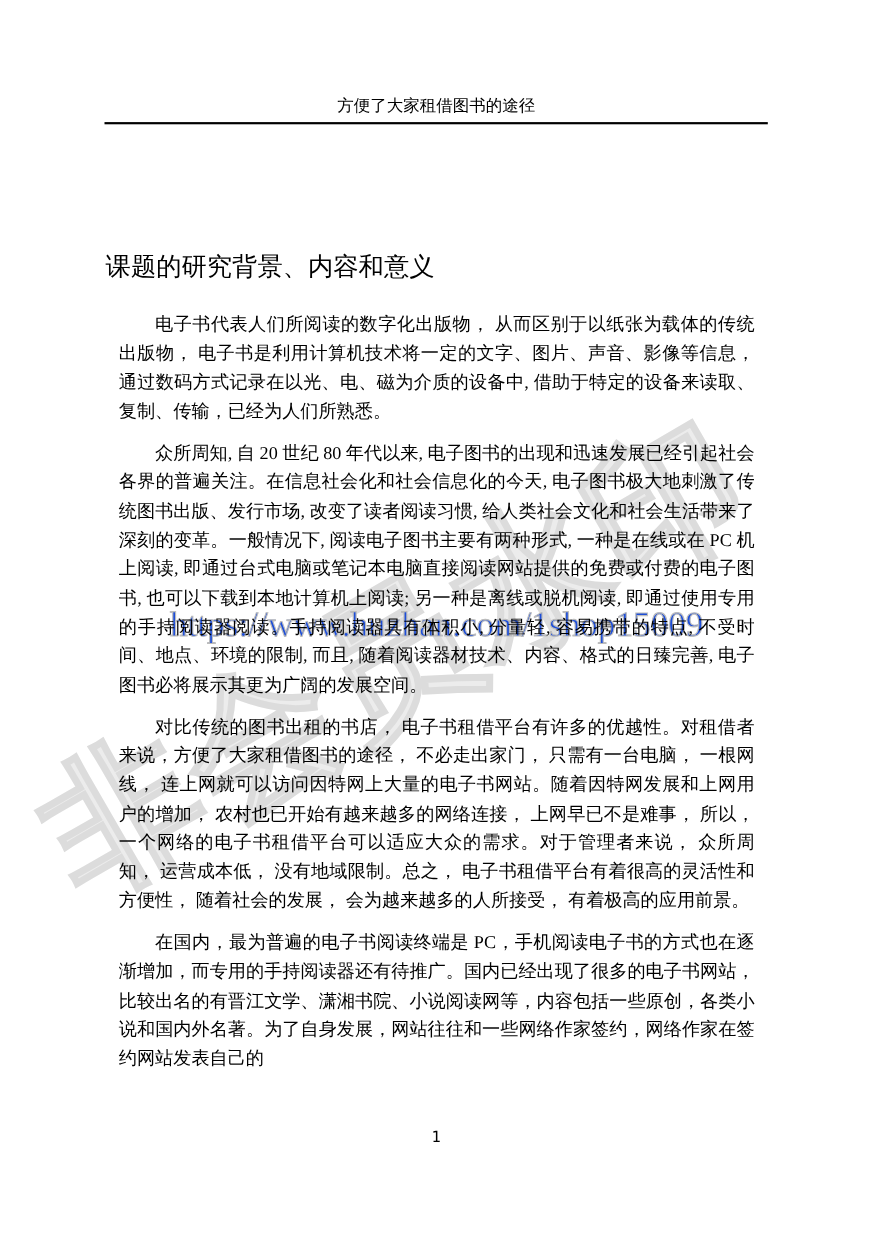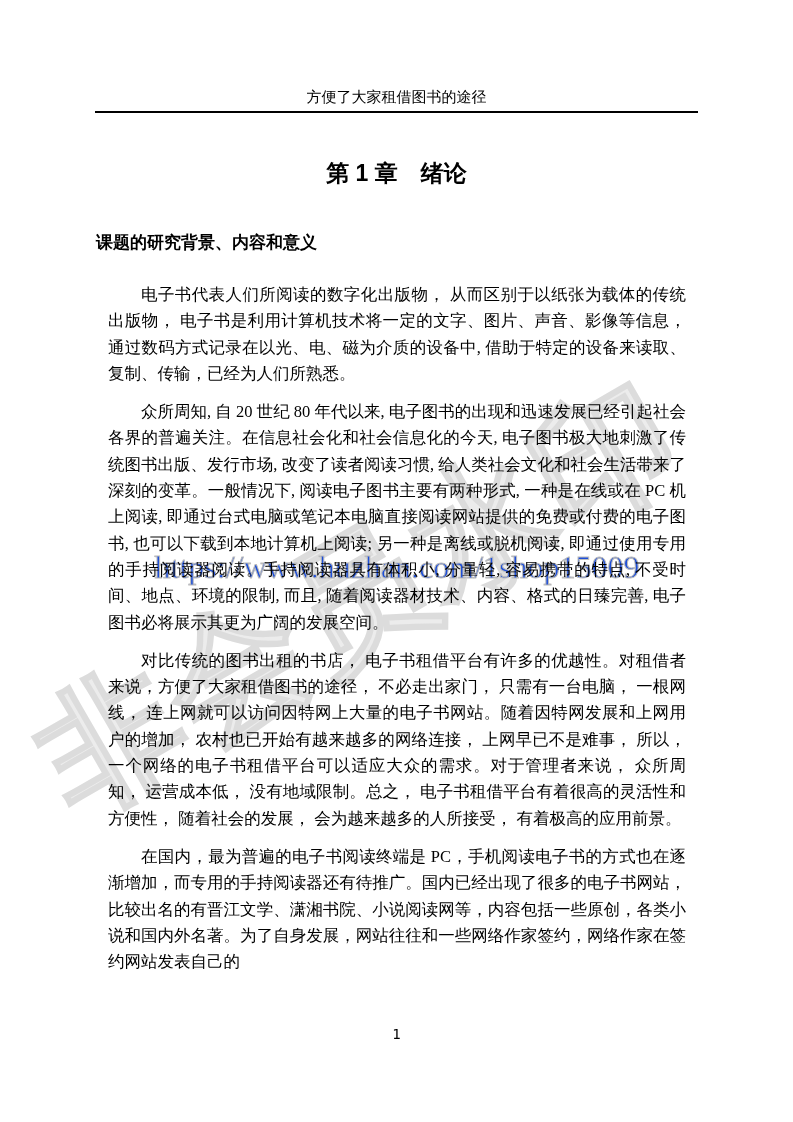--- a/index.html
+++ b/index.html
@@ -74,22 +74,22 @@
     font-size: 23px;
     font-weight: bold;
     line-height: 30px;
   }
   .section-heading {
     position: absolute;
     top: 230px;
     left: 96px;
     width: 602px;
     font-family: "Liberation Sans", sans-serif;
-    font-size: 17px;
-    font-weight: bold;
+    font-size: 23px;
+    font-weight: normal;
     line-height: 25px;
   }
   .body-text {
     position: absolute;
     top: 270px;
     left: 96px;
     width: 602px;
     font-size: 16.5px;
     line-height: 26.3px;
     text-align: justify;
@@ -112,21 +112,20 @@
 <body>
 
 <div class="page">
 
   <div class="wm-diagonal">非会员水印</div>
   <div class="wm-url">https://www.huzhan.com/1shop15009</div>
 
   <div class="doc-header">方便了大家租借图书的途径</div>
   <div class="doc-header-rule"></div>
 
-  <div class="chapter-title">第 1 章　绪论</div>
 
   <div class="section-heading">课题的研究背景、内容和意义</div>
 
   <div class="body-text">
     <p>电子书代表人们所阅读的数字化出版物， 从而区别于以纸张为载体的传统出版物， 电子书是利用计算机技术将一定的文字、图片、声音、影像等信息， 通过数码方式记录在以光、电、磁为介质的设备中, 借助于特定的设备来读取、复制、传输，已经为人们所熟悉。</p>
     <p>众所周知, 自 20 世纪 80 年代以来, 电子图书的出现和迅速发展已经引起社会各界的普遍关注。在信息社会化和社会信息化的今天, 电子图书极大地刺激了传统图书出版、发行市场, 改变了读者阅读习惯, 给人类社会文化和社会生活带来了深刻的变革。一般情况下, 阅读电子图书主要有两种形式, 一种是在线或在 PC 机上阅读, 即通过台式电脑或笔记本电脑直接阅读网站提供的免费或付费的电子图书, 也可以下载到本地计算机上阅读; 另一种是离线或脱机阅读, 即通过使用专用的手持阅读器阅读。手持阅读器具有体积小, 分量轻, 容易携带的特点, 不受时间、地点、环境的限制, 而且, 随着阅读器材技术、内容、格式的日臻完善, 电子图书必将展示其更为广阔的发展空间。</p>
     <p>对比传统的图书出租的书店， 电子书租借平台有许多的优越性。对租借者来说，方便了大家租借图书的途径， 不必走出家门， 只需有一台电脑， 一根网线， 连上网就可以访问因特网上大量的电子书网站。随着因特网发展和上网用户的增加， 农村也已开始有越来越多的网络连接， 上网早已不是难事， 所以， 一个网络的电子书租借平台可以适应大众的需求。对于管理者来说， 众所周知， 运营成本低， 没有地域限制。总之， 电子书租借平台有着很高的灵活性和方便性， 随着社会的发展， 会为越来越多的人所接受， 有着极高的应用前景。</p>
     <p>在国内，最为普遍的电子书阅读终端是 PC，手机阅读电子书的方式也在逐渐增加，而专用的手持阅读器还有待推广。国内已经出现了很多的电子书网站，比较出名的有晋江文学、潇湘书院、小说阅读网等，内容包括一些原创，各类小说和国内外名著。为了自身发展，网站往往和一些网络作家签约，网络作家在签约网站发表自己的</p>
   </div>
 

